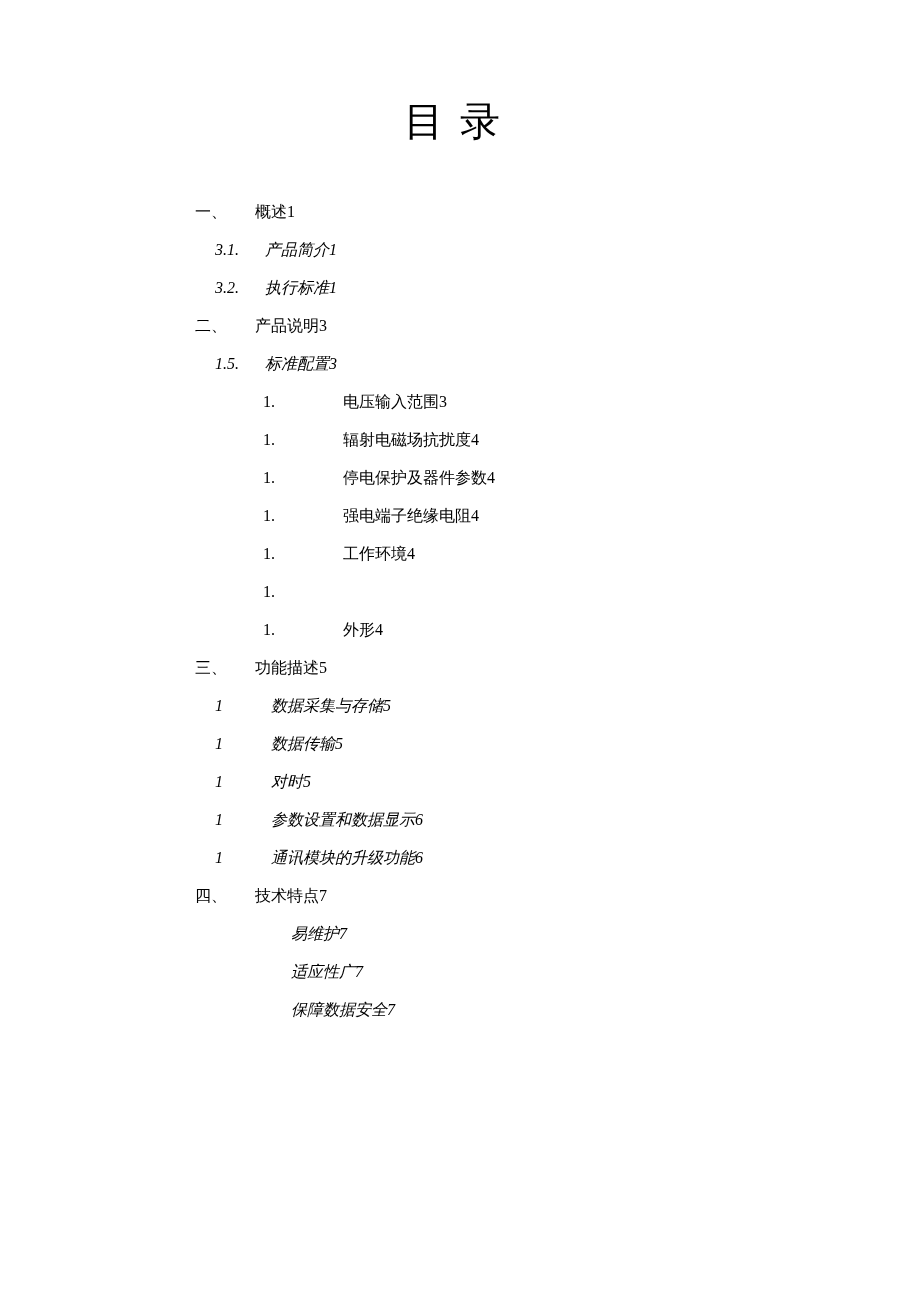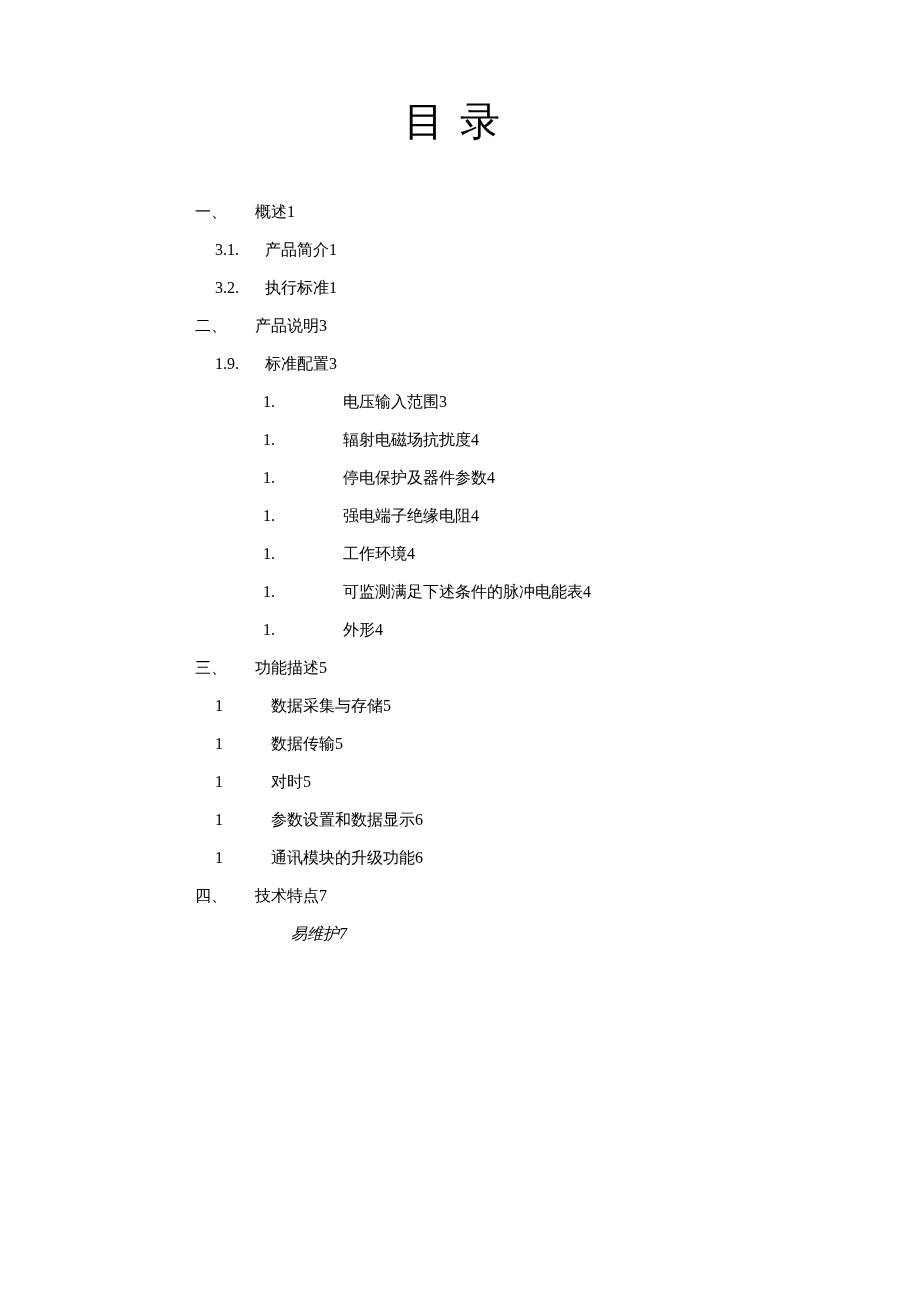--- a/index.html
+++ b/index.html
@@ -26,21 +26,21 @@
       margin-bottom: 48px;
       font-family: "SimSun", "宋体", serif;
     }
     .toc-line {
       display: flex;
       align-items: baseline;
       margin-bottom: 14px;
       font-size: 16px;
     }
     .indent-0 { padding-left: 0px; }
-    .indent-1 { padding-left: 20px; }
+    .indent-1 { padding-left: 20px; font-style: italic; }
     .indent-2 { padding-left: 68px; }
     .indent-3 { padding-left: 96px; font-style: italic; }
     .num-col-a { display: inline-block; width: 60px; }
     .num-col-b { display: inline-block; width: 50px; }
     .num-col-c { display: inline-block; width: 80px; }
     .num-col-d { display: inline-block; width: 56px; }
   </style>
 </head>
 <body>
 
@@ -57,21 +57,21 @@
       </div>
       <div class="toc-line indent-1">
         <span class="num-col-b">3.2.</span>
         <span>执行标准1</span>
       </div>
       <div class="toc-line indent-0">
         <span class="num-col-a">二、</span>
         <span>产品说明3</span>
       </div>
       <div class="toc-line indent-1">
-        <span class="num-col-b">1.9.</span>
+        <span class="num-col-b">1.5.</span>
         <span>标准配置3</span>
       </div>
       <div class="toc-line indent-2">
         <span class="num-col-c">1.</span>
         <span>电压输入范围3</span>
       </div>
       <div class="toc-line indent-2">
         <span class="num-col-c">1.</span>
         <span>辐射电磁场抗扰度4</span>
       </div>
@@ -82,21 +82,20 @@
       <div class="toc-line indent-2">
         <span class="num-col-c">1.</span>
         <span>强电端子绝缘电阻4</span>
       </div>
       <div class="toc-line indent-2">
         <span class="num-col-c">1.</span>
         <span>工作环境4</span>
       </div>
       <div class="toc-line indent-2">
         <span class="num-col-c">1.</span>
-        <span>可监测满足下述条件的脉冲电能表4</span>
       </div>
       <div class="toc-line indent-2">
         <span class="num-col-c">1.</span>
         <span>外形4</span>
       </div>
       <div class="toc-line indent-0">
         <span class="num-col-a">三、</span>
         <span>功能描述5</span>
       </div>
       <div class="toc-line indent-1">
@@ -119,14 +118,20 @@
         <span class="num-col-d">1</span>
         <span>通讯模块的升级功能6</span>
       </div>
       <div class="toc-line indent-0">
         <span class="num-col-a">四、</span>
         <span>技术特点7</span>
       </div>
       <div class="toc-line indent-3">
         <span>易维护7</span>
       </div>
+      <div class="toc-line indent-3">
+        <span>适应性广7</span>
+      </div>
+      <div class="toc-line indent-3">
+        <span>保障数据安全7</span>
+      </div>
     </div>
 </div>
 
 </body></html>

